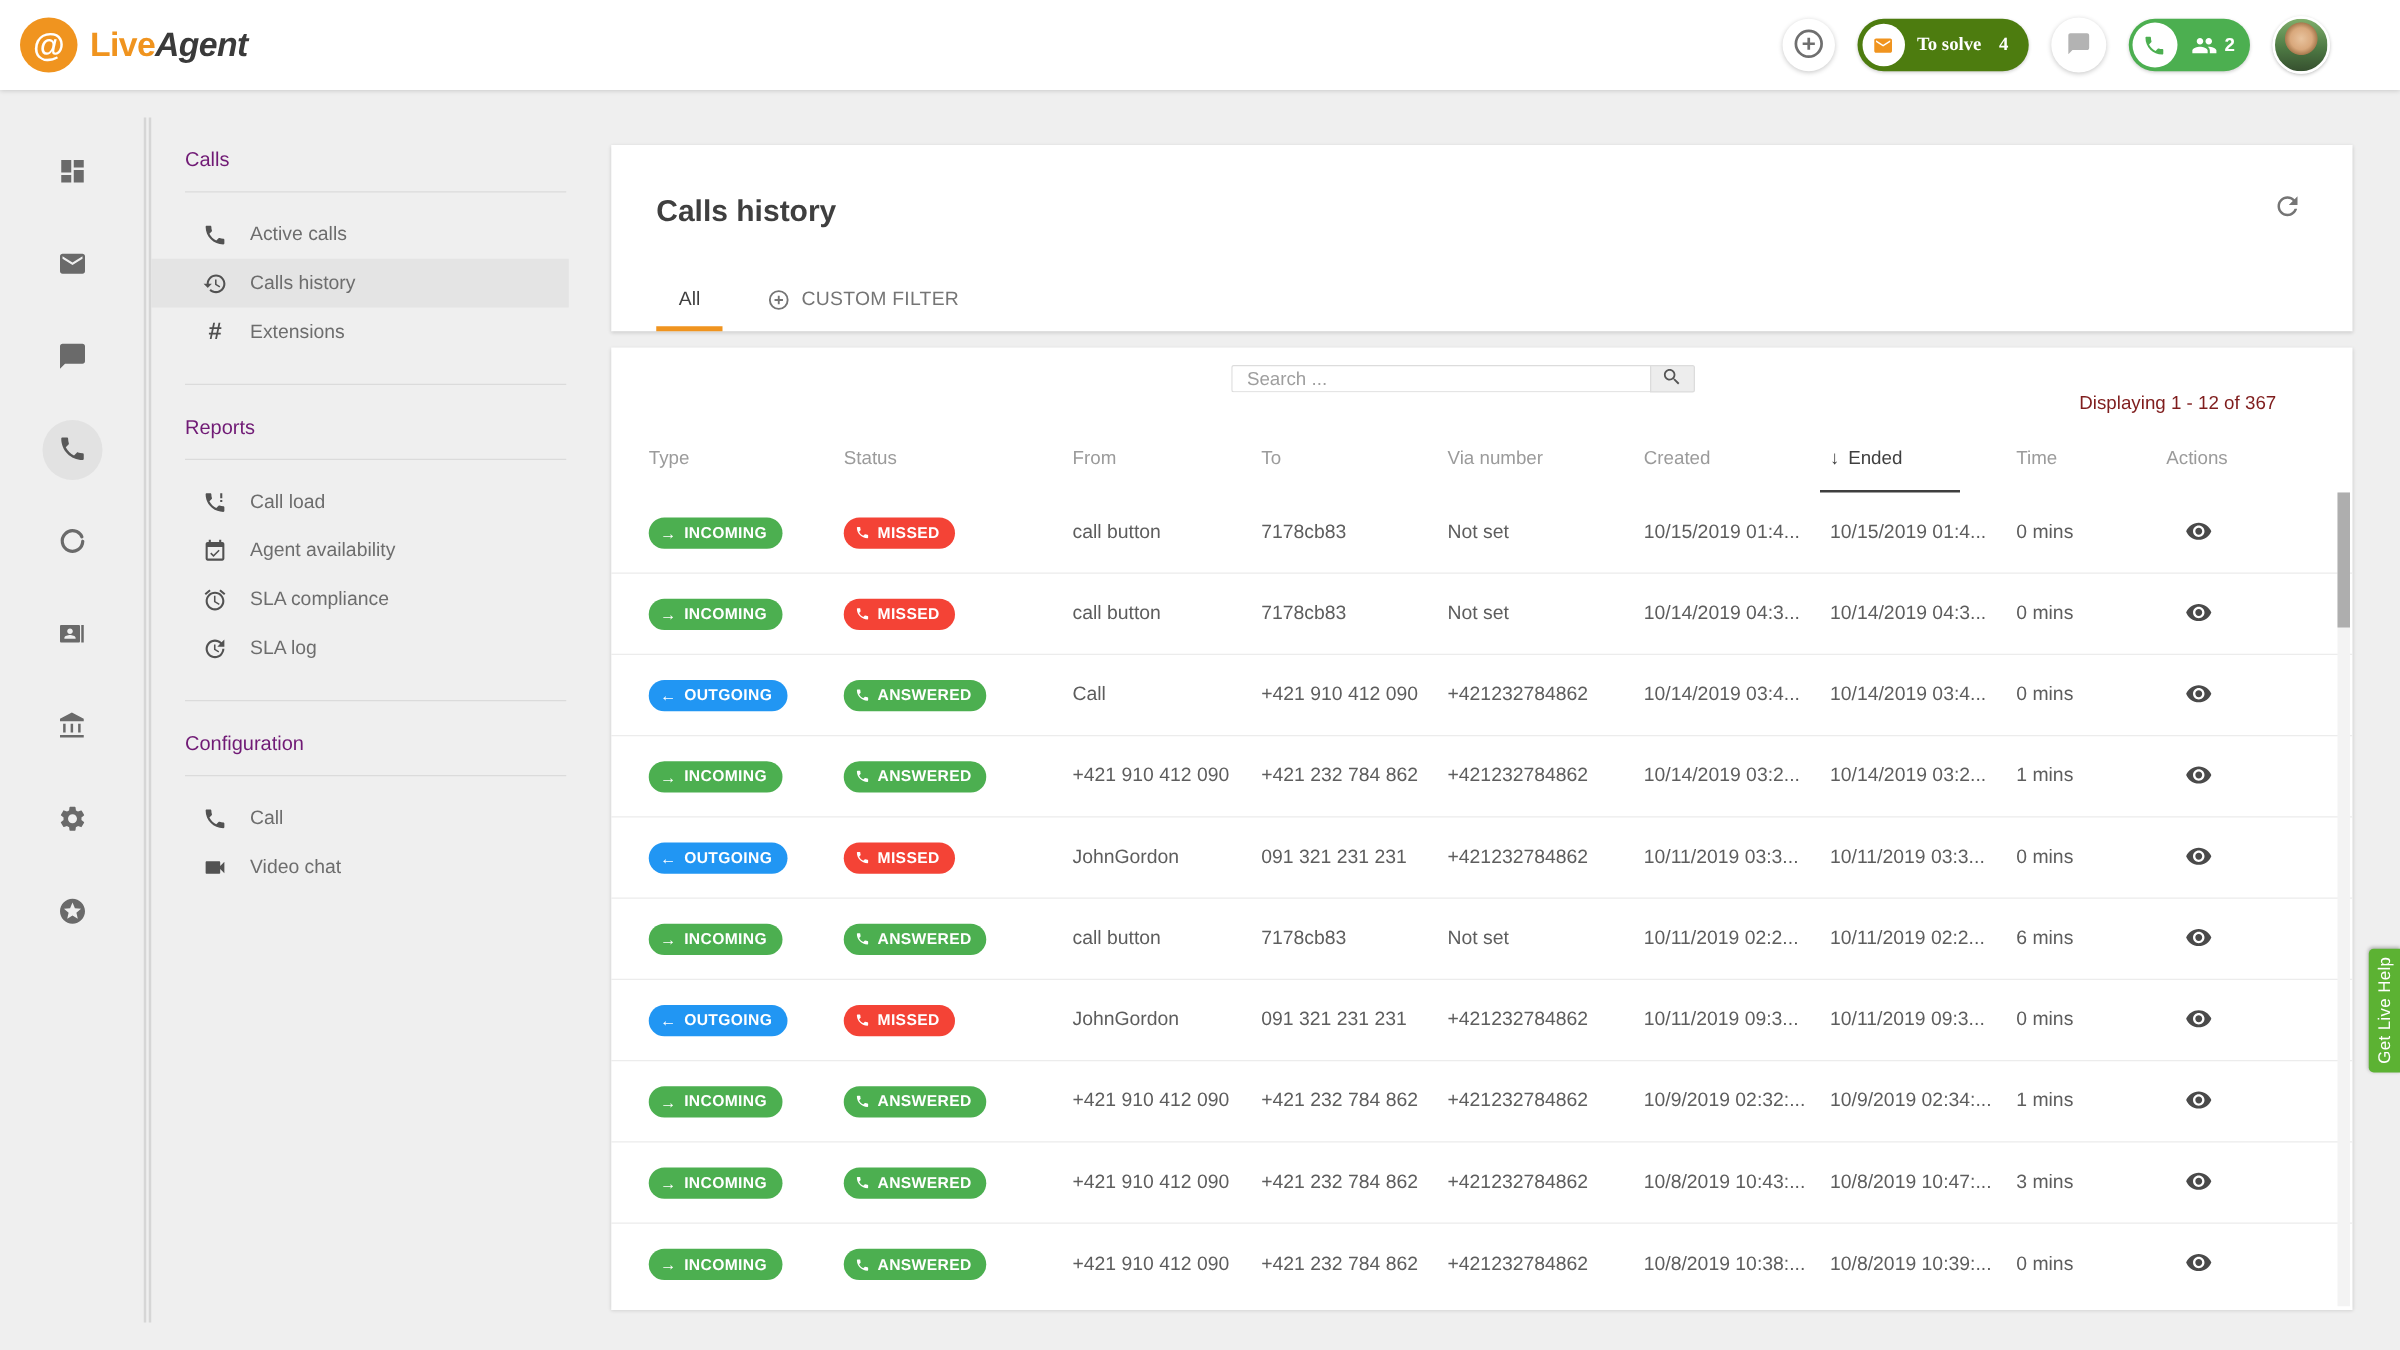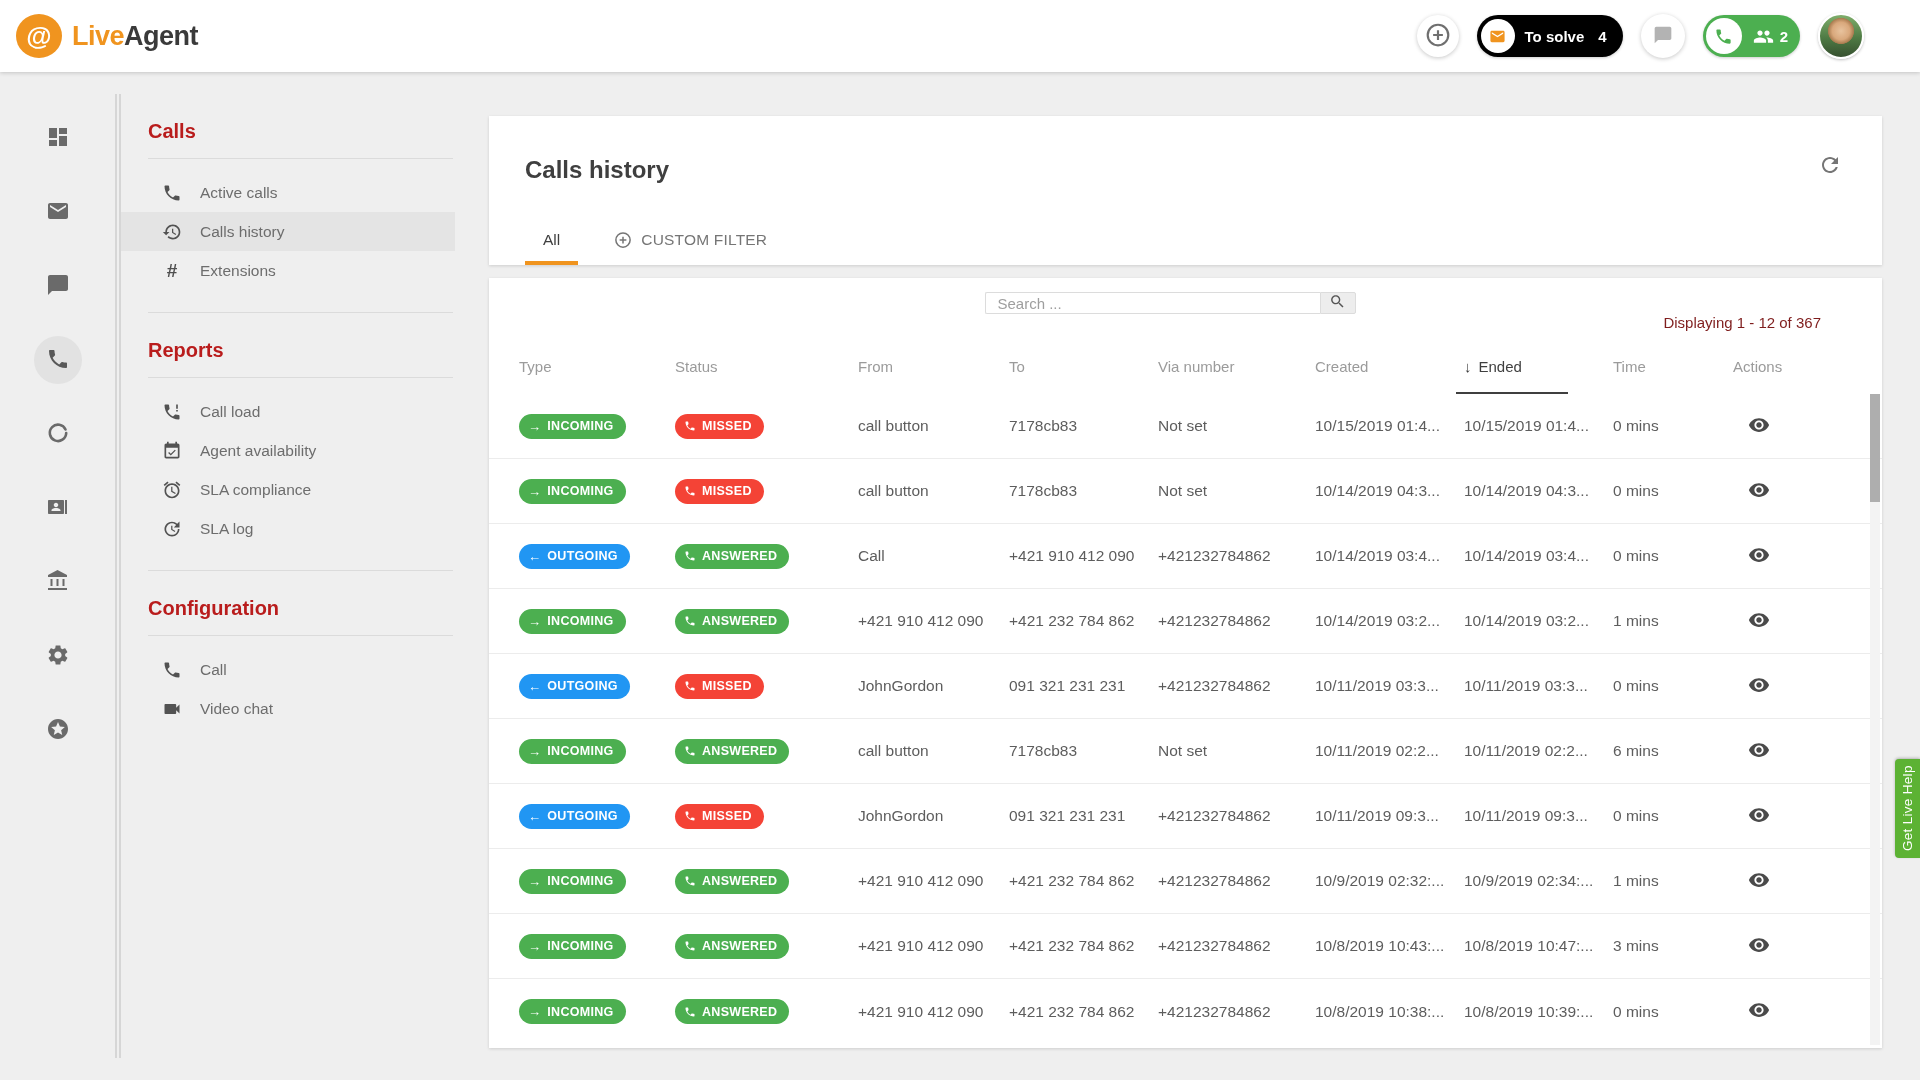--- a/index.html
+++ b/index.html
@@ -10,28 +10,28 @@
   .topbar { position:absolute; top:0; left:0; right:0; height:72px; background:#fff;
             box-shadow:0 1px 4px rgba(0,0,0,.18); display:flex; align-items:center;
             padding:0 56px 0 16px; z-index:10; }
   .logo { display:flex; align-items:center; gap:10px; }
   .logo-mark { position:relative; width:46px; height:44px; background:#F0941F; border-radius:50%;
                display:flex; align-items:center; justify-content:center; color:#fff;
                font-size:26px; font-weight:bold; }
   .logo-mark::after { content:""; position:absolute; left:3px; bottom:-6px; width:0; height:0;
                border:9px solid transparent; border-top-color:#F0941F; transform:rotate(30deg); }
   .logo-text { font-size:27px; font-weight:bold; letter-spacing:-.5px; }
-  .logo-text .live { color:#F0941F; } .logo-text .agent { color:#3a3a3a; }
+  .logo-text .live { color:#F0941F; } .logo-text .agent { color:#3a3a3a;font-style:italic; }
   .topbar-right { margin-left:auto; display:flex; align-items:center; gap:18px; }
   .circle-btn { width:42px; height:42px; border-radius:50%; background:#fff; border:none;
                 box-shadow:0 1px 4px rgba(0,0,0,.22); display:flex; align-items:center;
                 justify-content:center; color:#6f6f6f; cursor:pointer; }
   .pill { height:42px; border-radius:21px; display:flex; align-items:center; color:#fff;
           font-weight:bold; box-shadow:0 1px 3px rgba(0,0,0,.2); cursor:pointer; border:none; }
-  .pill-orange { background:#000000; padding:0 16px 0 4px; }
+  .pill-orange { background:#4d7c0f; padding:0 16px 0 4px;font-family:Liberation Serif, serif; }
   .pill-green  { background:#4CAF50; padding:0 12px 0 3px; }
   .pill .wcirc { border-radius:50%; background:#fff; display:flex; align-items:center; justify-content:center; }
   .pill-orange .wcirc { width:34px; height:34px; color:#F0941F; }
   .pill-green  .wcirc { width:36px; height:36px; color:#4CAF50; }
   .pill .plabel { margin-left:10px; font-size:15px; }
   .pill .pcount { margin-left:14px; font-size:15px; }
   .pill-green .people { margin-left:11px; display:flex; }
   .pill-green .pcount { margin-left:6px; }
   .avatar { width:46px; height:46px; border-radius:50%; border:2px solid #fff; cursor:pointer;
             box-shadow:0 1px 3px rgba(0,0,0,.25);
@@ -42,21 +42,21 @@
   
   .rail { position:absolute; left:0; top:72px; bottom:0; width:115px; display:flex;
           flex-direction:column; align-items:center; padding-top:42px; gap:26px; }
   .rail-btn { width:48px; height:48px; border-radius:50%; border:none; background:transparent;
               display:flex; align-items:center; justify-content:center; color:#6a6a6a; cursor:pointer; }
   .rail-btn.active { background:#e2e2e2; color:#585858; }
   .nav-line { position:absolute; top:94px; bottom:22px; width:2px; background:#d6d6d6; }
 
   
   .sidenav { position:absolute; left:121px; top:72px; bottom:0; width:334px; padding-top:48px; }
-  .section-title { padding-left:27px; font-size:20px; font-weight:bold; color:#b91c1c; }
+  .section-title { padding-left:27px; font-size:16px; font-weight:normal; color:#701a75; }
   .divider { height:1px; background:#dbdbdb; margin:15px 2px 14px 27px; }
   .divider.sep { margin:22px 2px 26px 27px; }
   .nav-item { display:flex; align-items:center; height:39px; padding-left:40px;
               color:#6d6d6d; font-size:15.5px; cursor:pointer; }
   .nav-item.active { background:#e4e4e4; }
   .nav-item .nicon { width:22px; margin-right:17px; color:#525252; display:flex; justify-content:center; }
   .glyph-hash { font-size:19px; font-weight:bold; color:#4f4f4f; }
 
   
   .card { position:absolute; background:#fff; box-shadow:0 1px 3px rgba(0,0,0,.14); }

